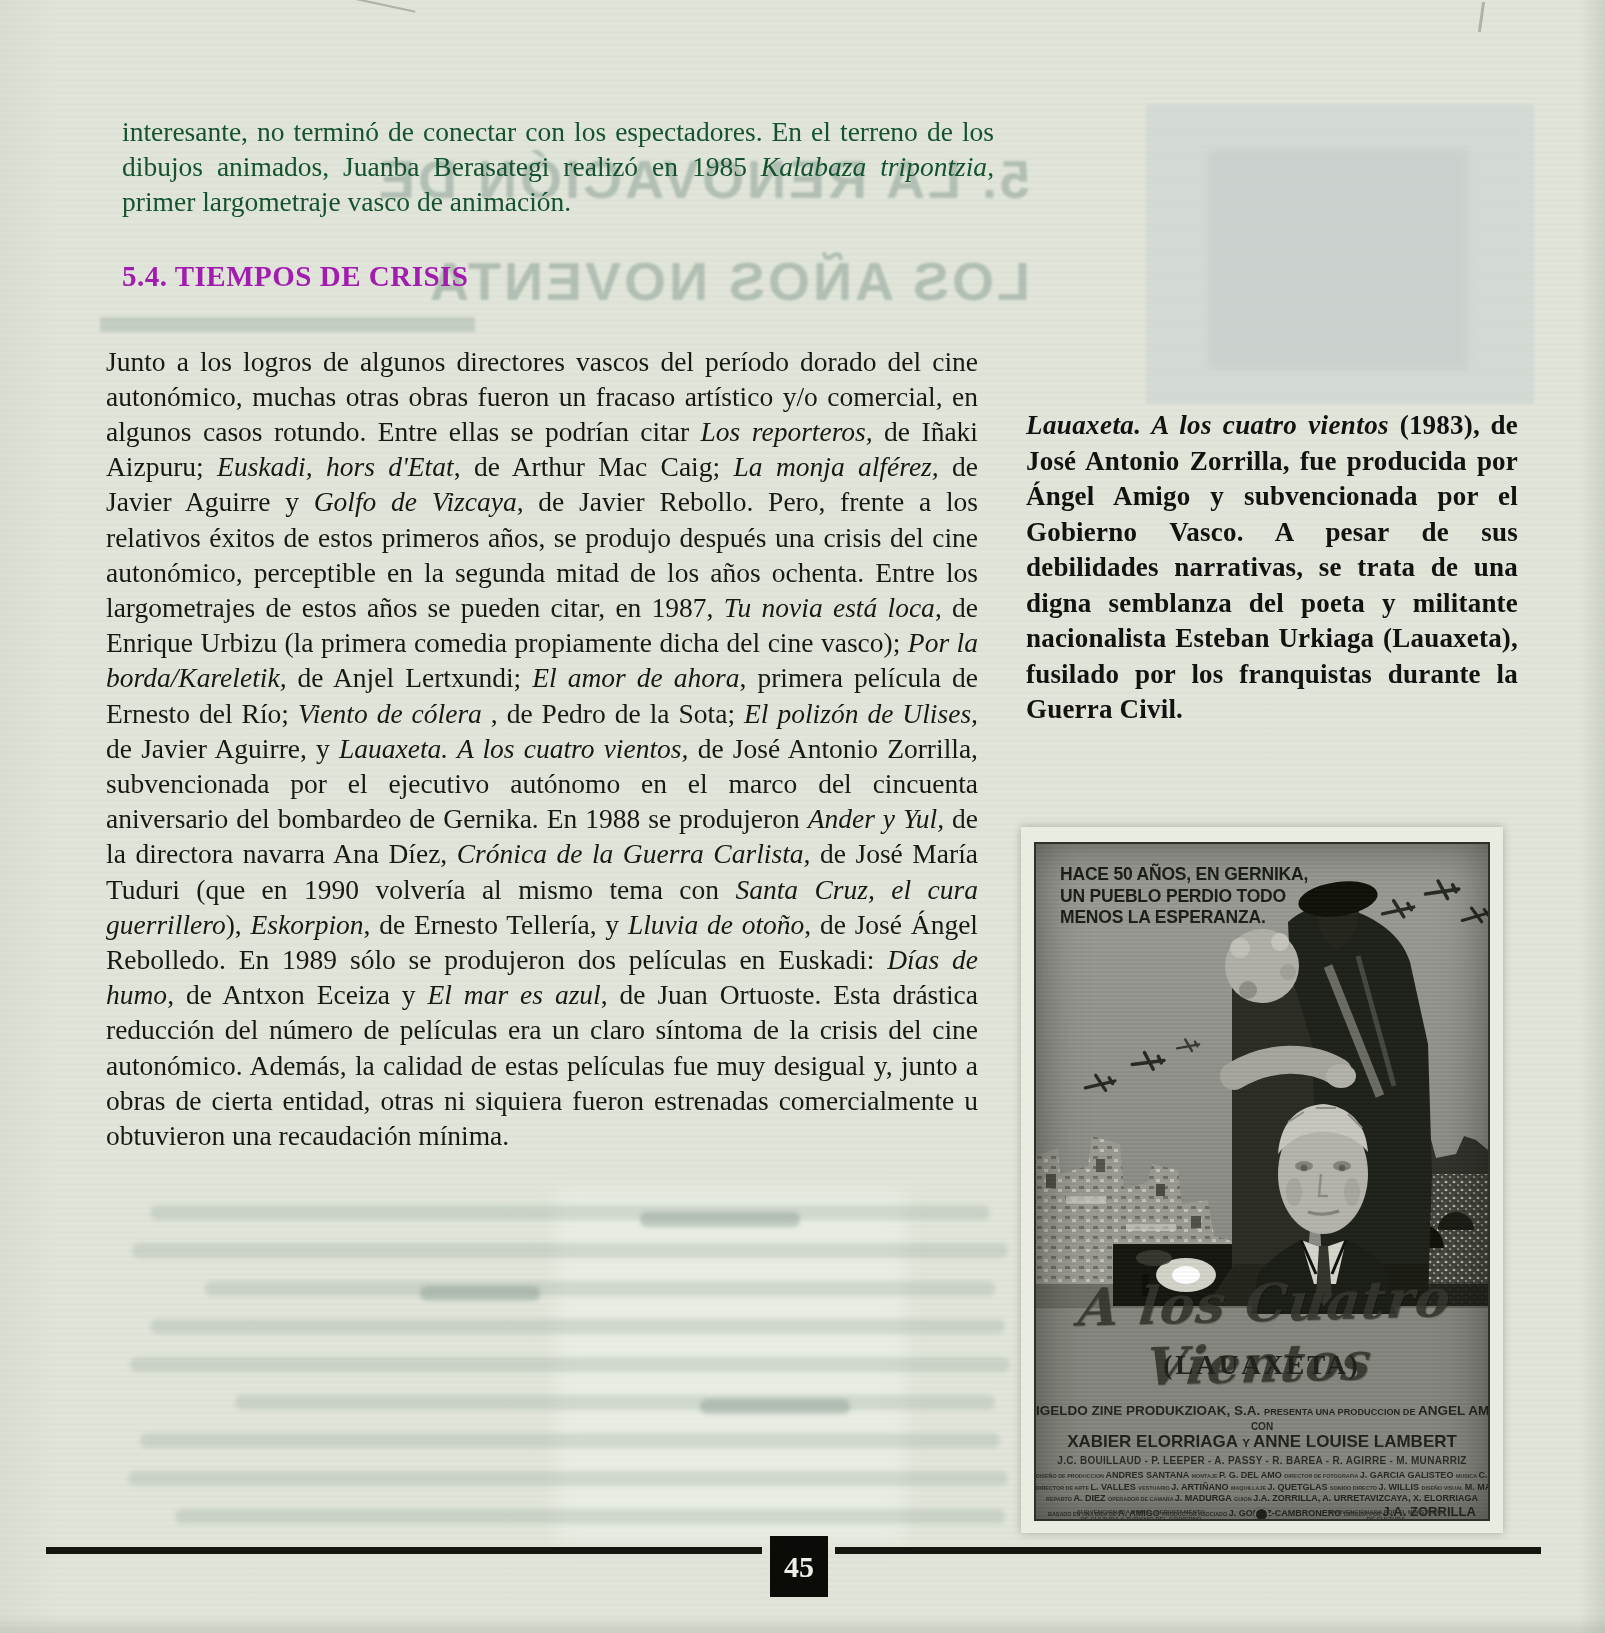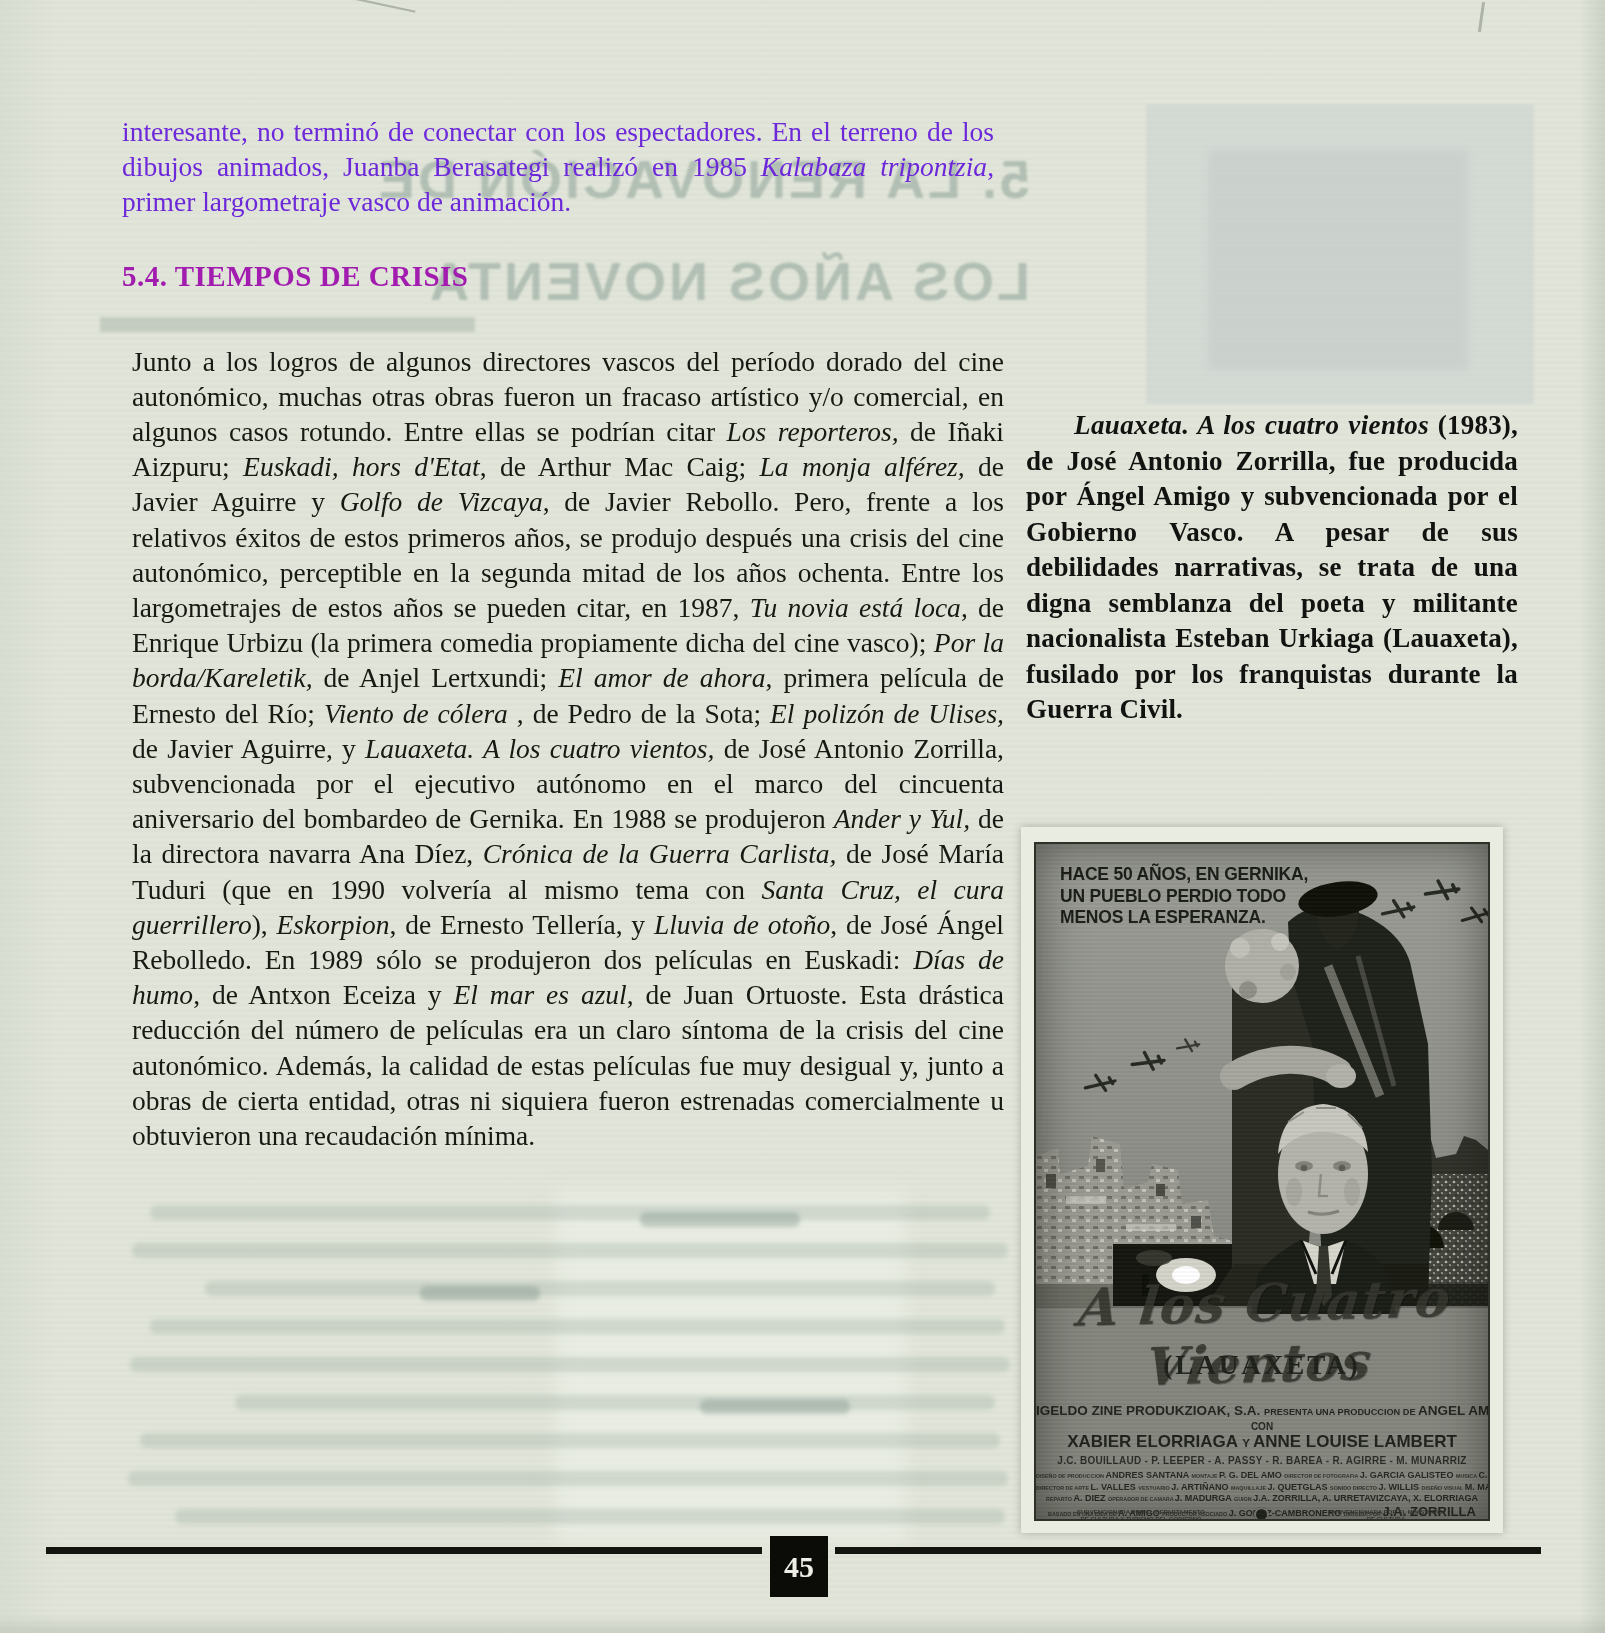--- a/index.html
+++ b/index.html
@@ -31,25 +31,25 @@
   .ghost-head.l1{left:430px;top:148px;width:600px;}
   .ghost-head.l2{left:450px;top:250px;width:580px;}
   .ghost-band{left:100px;top:317px;width:375px;height:15px;background:rgba(140,158,150,.33);filter:blur(1.5px);z-index:1;}
   .gl{display:block;position:absolute;height:15px;border-radius:7px;background:rgba(125,146,136,.22);filter:blur(2px);z-index:1;}
   .gl.dark{background:rgba(110,132,122,.32);}
   .ghost-light{left:556px;top:1192px;width:350px;height:350px;background:rgba(240,243,236,.5);filter:blur(9px);z-index:1;}
   .scratch1{left:352px;top:4px;width:64px;height:2px;background:rgba(120,130,118,.5);transform:rotate(12deg);z-index:1;}
   .scratch2{left:1480px;top:2px;width:3px;height:30px;background:rgba(110,120,108,.45);transform:rotate(8deg);z-index:1;}
 
   
-  .top-para{left:122px;top:86px;width:872px;font-size:27.5px;line-height:35px;text-align:justify;color:#6d28d9;z-index:2;}
+  .top-para{left:122px;top:86px;width:872px;font-size:27.5px;line-height:35px;text-align:justify;color:#14532d;z-index:2;}
   .section-heading{left:122px;top:236px;font-weight:700;font-size:29px;letter-spacing:.5px;color:#a21caf;z-index:2;}
-  .main-para{left:132px;top:316px;width:872px;font-size:27.5px;line-height:35.2px;text-align:justify;color:#191913;z-index:2;}
+  .main-para{left:106px;top:316px;width:872px;font-size:27.5px;line-height:35.2px;text-align:justify;color:#191913;z-index:2;}
   .caption{left:1026px;top:408px;width:492px;font-weight:700;font-size:27px;line-height:35.5px;text-align:justify;color:#121210;letter-spacing:.2px;z-index:2;}
-  .caption i{letter-spacing:.4px;margin-left:48px;}
+  .caption i{letter-spacing:.4px;}
 
   
   .poster-mat{left:1021px;top:827px;width:482px;height:706px;background:#e9ece1;box-shadow:0 0 8px rgba(60,70,58,.35);z-index:2;}
   .poster{position:absolute;left:13px;top:15px;width:456px;height:679px;box-sizing:border-box;border:2px solid #2e302a;background:#8e908a;overflow:hidden;}
   .poster svg{position:absolute;left:0;top:0;z-index:1;}
   .poster::after{content:"";position:absolute;inset:0;z-index:6;pointer-events:none;
     box-shadow:inset 0 0 46px rgba(18,18,12,.5);
     background:repeating-linear-gradient(0deg, rgba(255,255,255,.025) 0 2px, rgba(0,0,0,.035) 2px 4px);}
   .pp{position:absolute;z-index:4;font-family:"Liberation Sans",sans-serif;color:#1d1f1a;}
   .tagline{left:24px;top:20px;font-weight:700;font-size:17.5px;line-height:21.5px;letter-spacing:-.2px;color:#1b1d18;}

